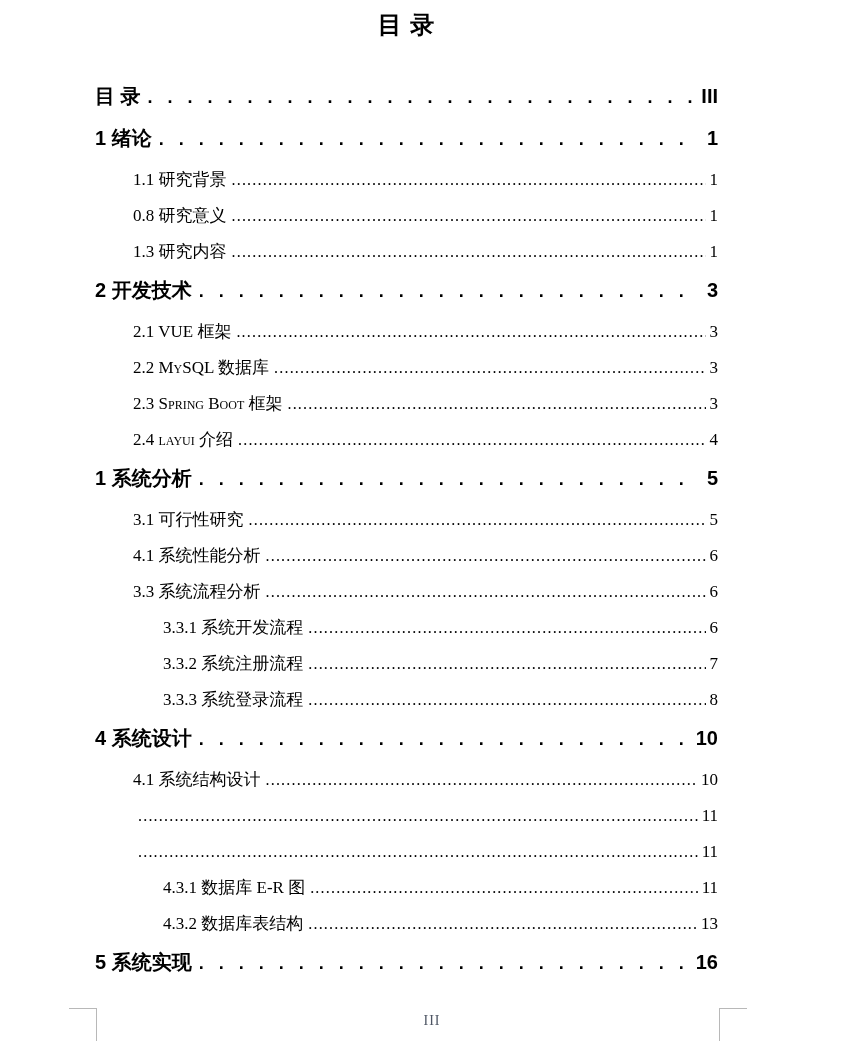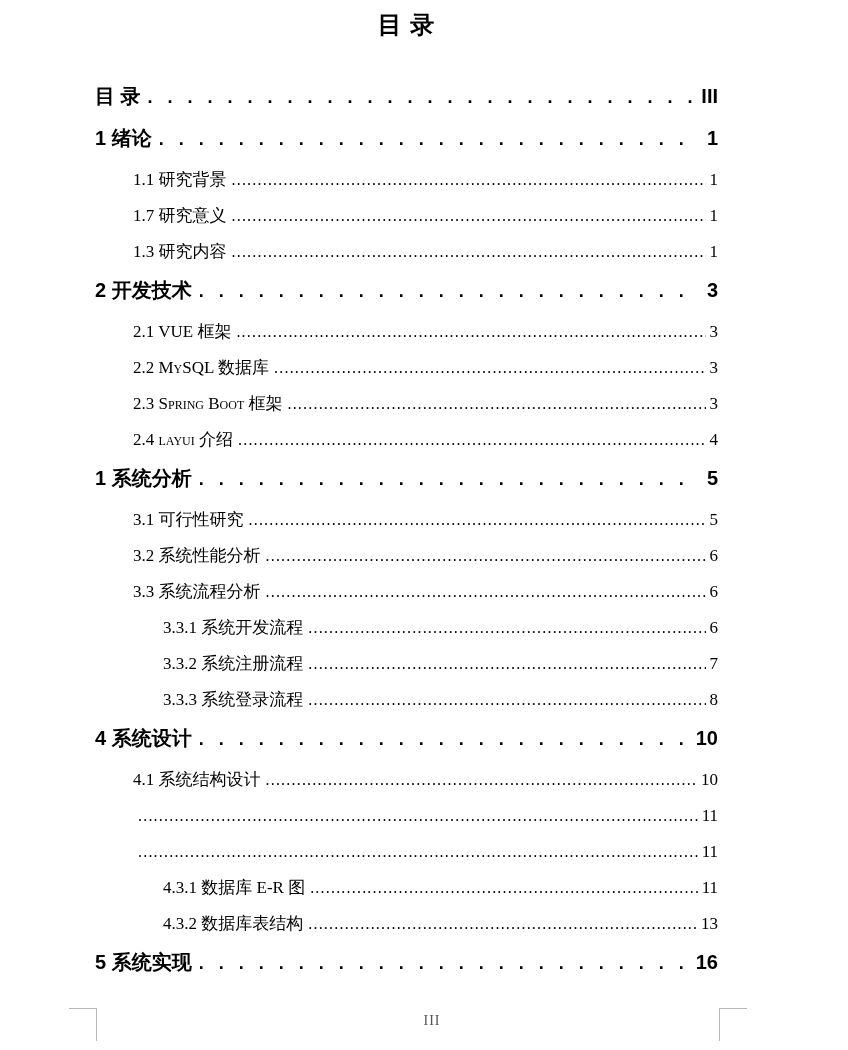--- a/index.html
+++ b/index.html
@@ -107,21 +107,21 @@
     <span class="label">1 绪论</span>
     <span class="leader"></span>
     <span class="pagenum">1</span>
   </div>
       <div class="toc-row level2">
     <span class="label">1.1 研究背景</span>
     <span class="leader"></span>
     <span class="pagenum">1</span>
   </div>
       <div class="toc-row level2">
-    <span class="label">1.7 研究意义</span>
+    <span class="label">0.8 研究意义</span>
     <span class="leader"></span>
     <span class="pagenum">1</span>
   </div>
       <div class="toc-row level2">
     <span class="label">1.3 研究内容</span>
     <span class="leader"></span>
     <span class="pagenum">1</span>
   </div>
       <div class="toc-row level1">
     <span class="label">2 开发技术</span>
@@ -152,21 +152,21 @@
     <span class="label">1 系统分析</span>
     <span class="leader"></span>
     <span class="pagenum">5</span>
   </div>
       <div class="toc-row level2">
     <span class="label">3.1 可行性研究</span>
     <span class="leader"></span>
     <span class="pagenum">5</span>
   </div>
       <div class="toc-row level2">
-    <span class="label">3.2 系统性能分析</span>
+    <span class="label">4.1 系统性能分析</span>
     <span class="leader"></span>
     <span class="pagenum">6</span>
   </div>
       <div class="toc-row level2">
     <span class="label">3.3 系统流程分析</span>
     <span class="leader"></span>
     <span class="pagenum">6</span>
   </div>
       <div class="toc-row level3">
     <span class="label">3.3.1 系统开发流程</span>

